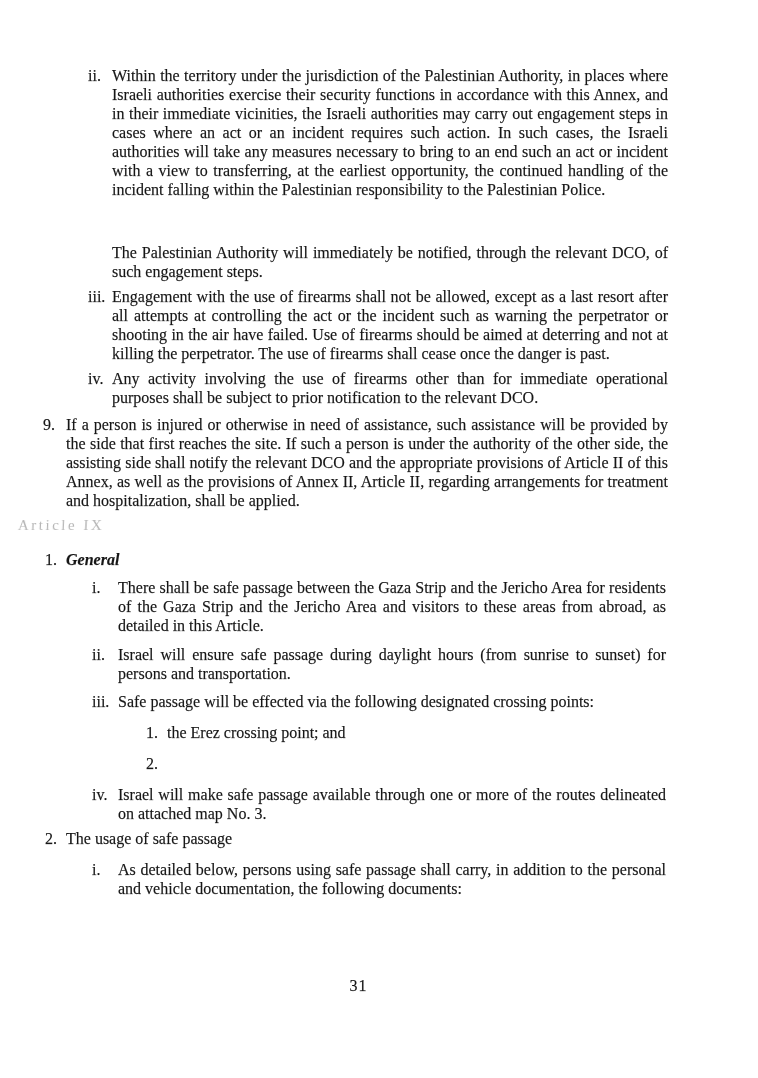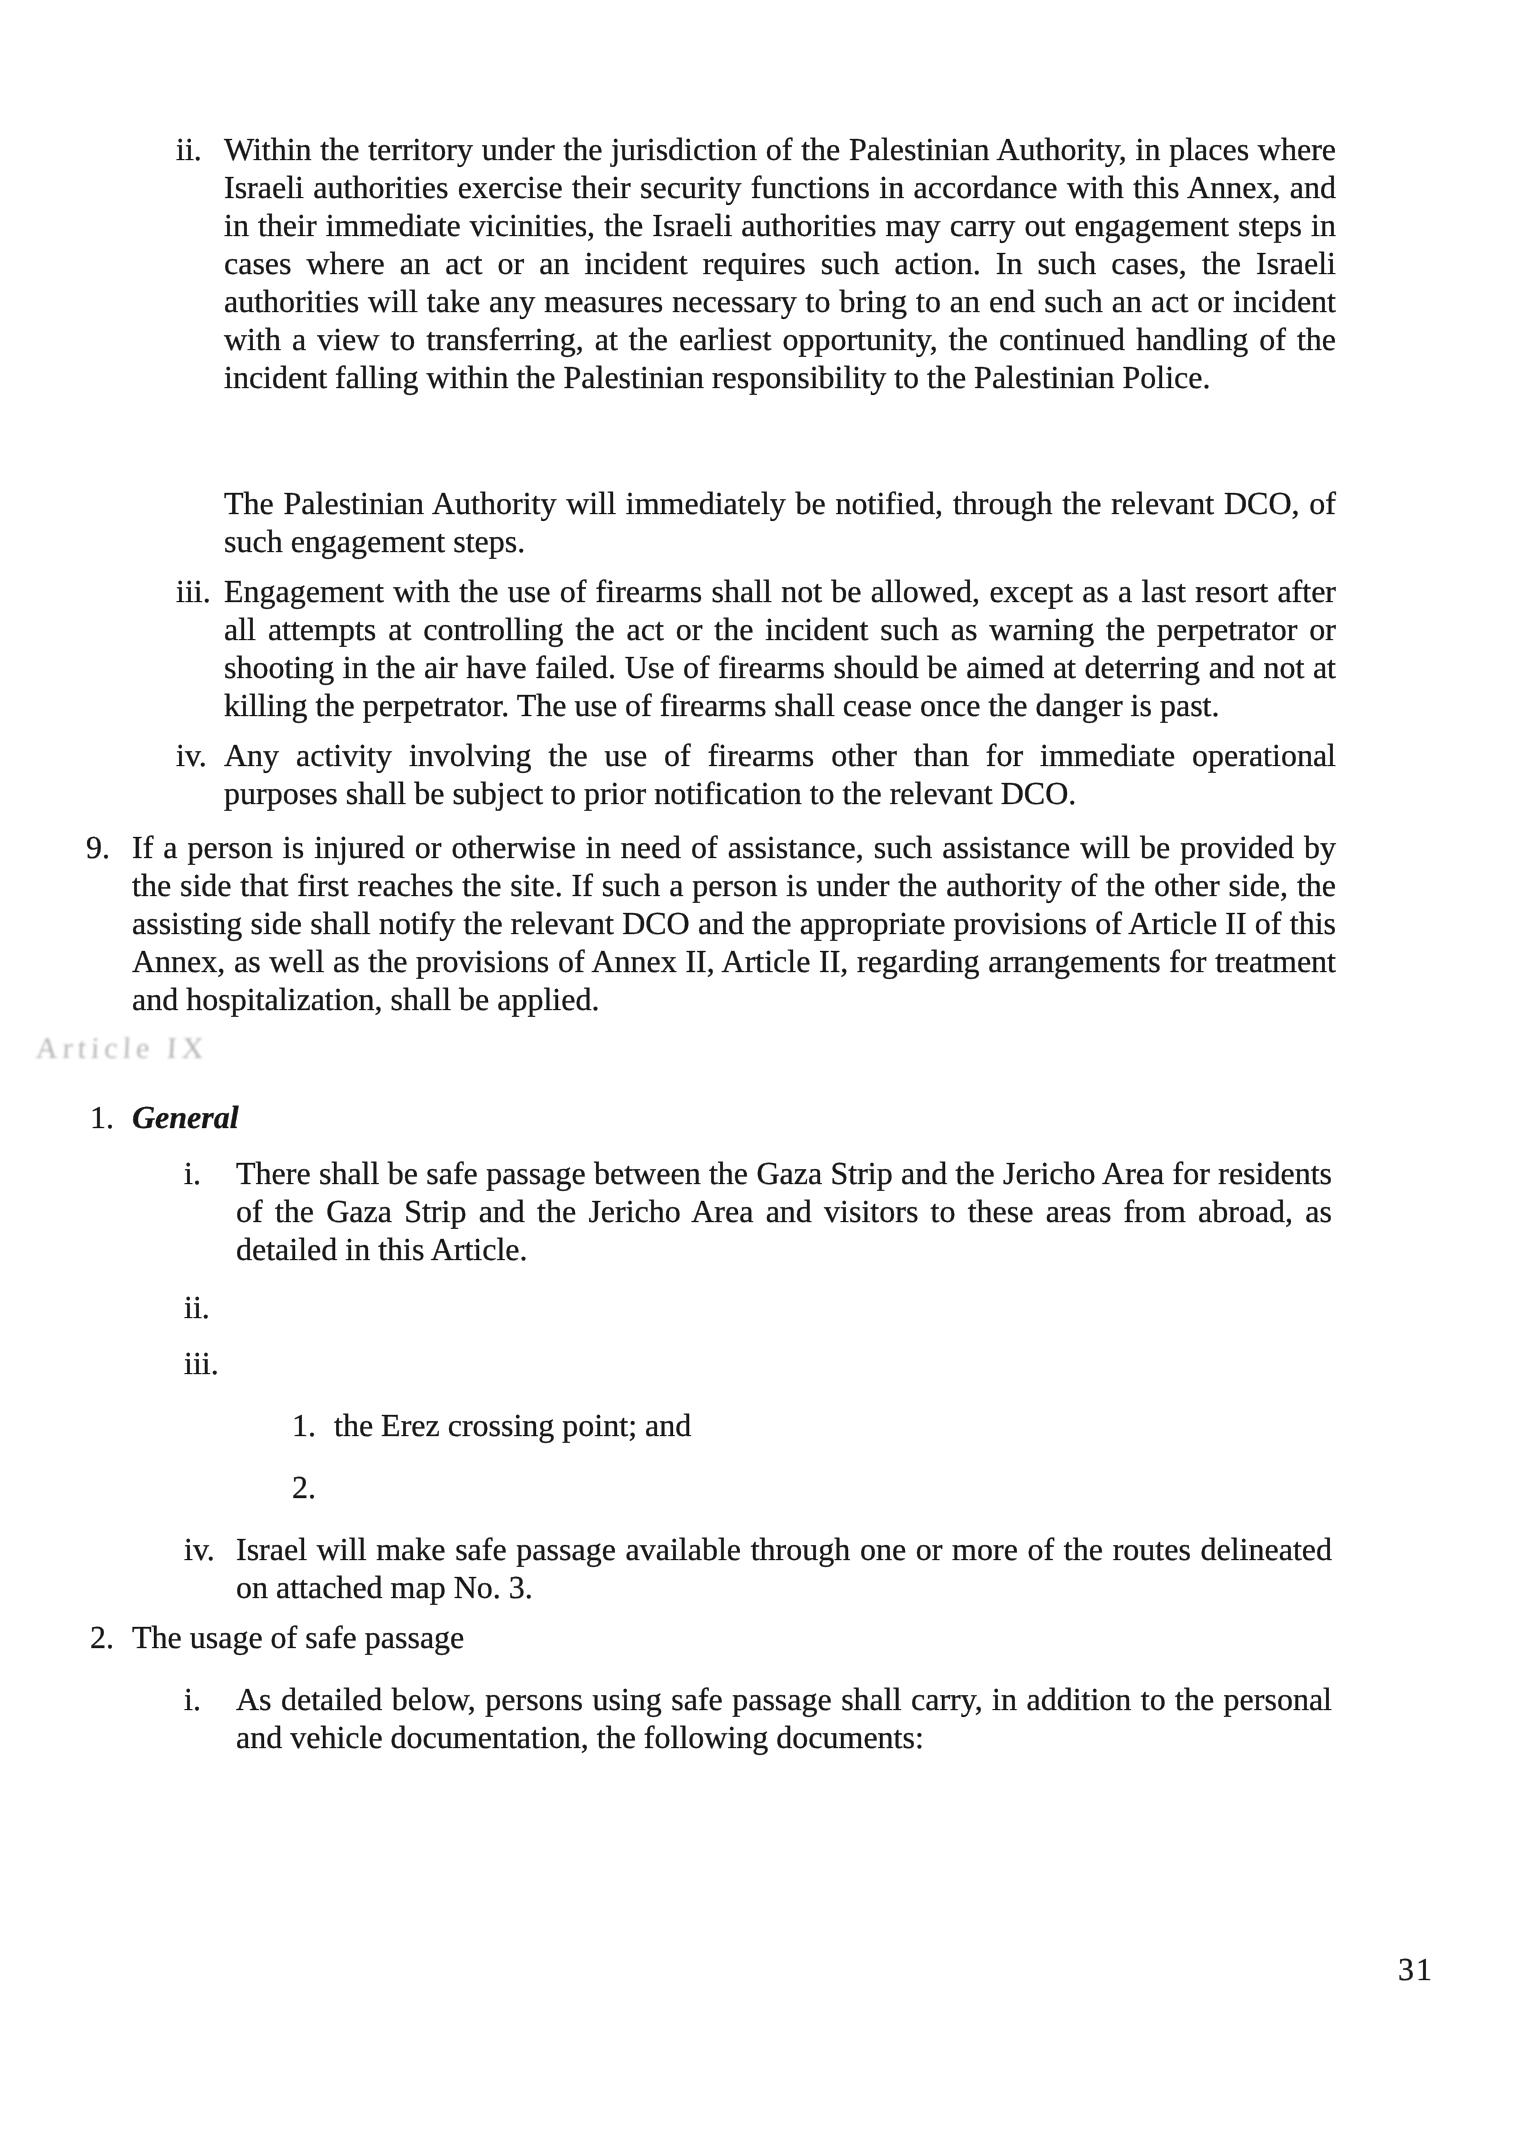--- a/index.html
+++ b/index.html
@@ -48,21 +48,21 @@
   
   .nest{margin-left:146px;}
   .nest .lbl{width:21px;}
   .nest .txt{text-align:center;}
   
   .mb16{margin-bottom:16px;} .mb12{margin-bottom:12px;}
   .mb10{margin-bottom:10px;} .mb9{margin-bottom:9px;}
   .mb8{margin-bottom:8px;}  .mb6{margin-bottom:6px;}
   .page-number{
     position:absolute;top:976px;left:0;right:76px;
-    text-align:right;letter-spacing:1px;
+    text-align:center;letter-spacing:1px;
   }
 </style>
 </head>
 <body>
 
 <div class="page">
   <div class="content">
 
     <div class="row lvl2 mb16">
       <span class="lbl">ii.</span>
@@ -94,24 +94,26 @@
       <span class="title">General</span>
     </div>
 
     <div class="row romB mb10">
       <span class="lbl">i.</span>
       <span class="txt">There shall be safe passage between the Gaza Strip and the Jericho Area for residents of the Gaza Strip and the Jericho Area and visitors to these areas from abroad, as detailed in this Article.</span>
     </div>
 
     <div class="row romB mb9">
       <span class="lbl">ii.</span>
+      <span class="txt">Israel will ensure safe passage during daylight hours (from sunrise to sunset) for persons and transportation.</span>
     </div>
 
     <div class="row romB mb12">
       <span class="lbl">iii.</span>
+      <span class="txt">Safe passage will be effected via the following designated crossing points:</span>
     </div>
 
     <div class="row nest mb12">
       <span class="lbl">1.</span>
       <span class="txt">the Erez crossing point; and</span>
     </div>
 
     <div class="row nest mb12">
       <span class="lbl">2.</span>
     </div>

